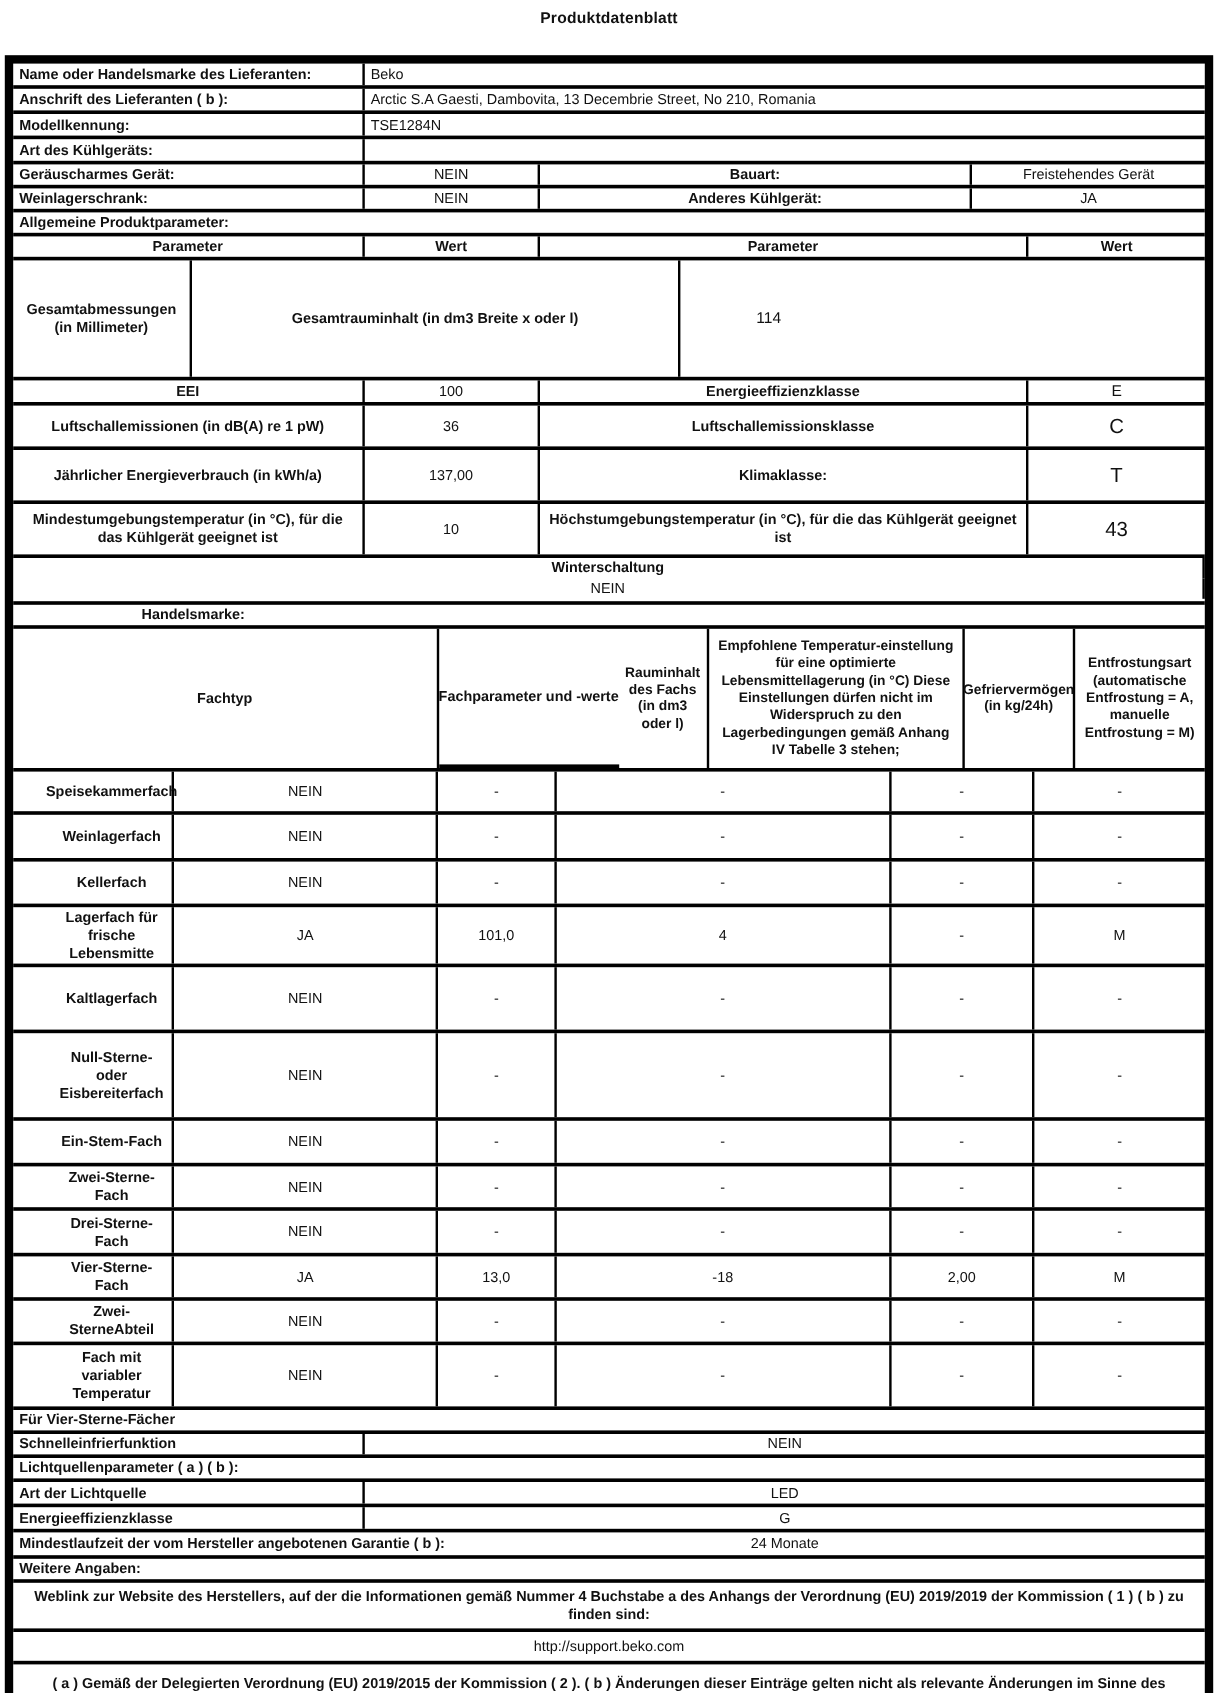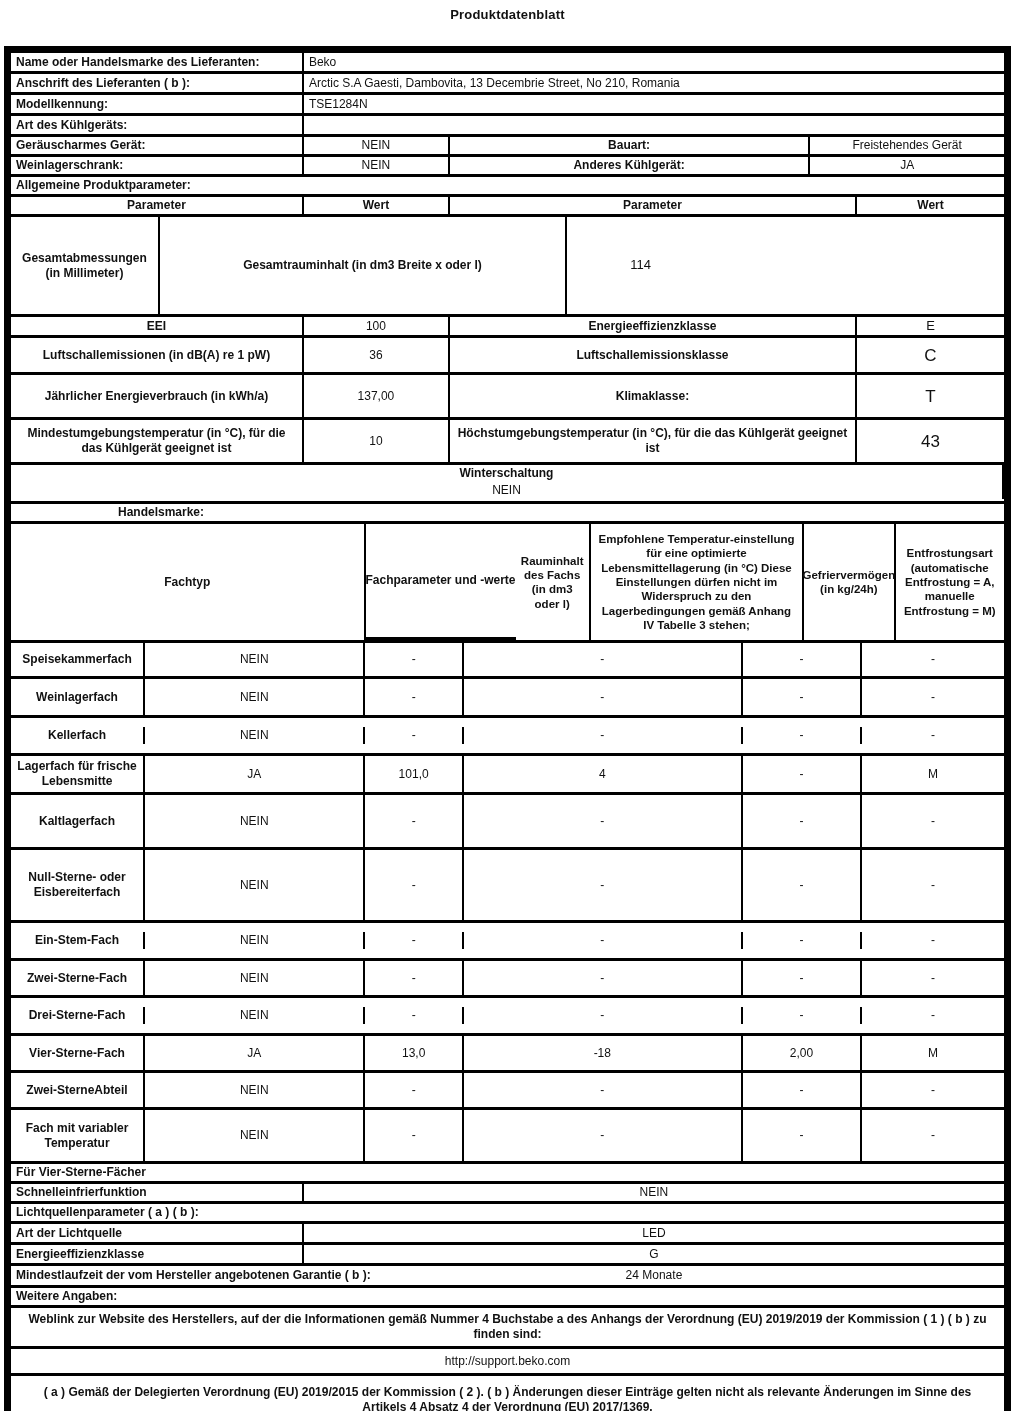--- a/index.html
+++ b/index.html
@@ -38,36 +38,36 @@
   
   .p41 { flex: 0 0 41.0%; } .p15 { flex: 0 0 14.8%; } .p56 { flex: 0 0 55.8%; }
   
   .d-outer { flex: 0 0 15.0%; }
   .dims-mid { flex: 0 0 29.2%; display: flex; flex-direction: column; border-right: 2px solid #000; }
   .subrow { display: flex; flex: 1; border-bottom: 3px solid #000; }
   .subrow:last-child { border-bottom: none; }
   .subrow .cell { flex: 0 0 49.7%; }
   .subrow .cell:last-child { flex: 0 0 50.3%; }
   
-  .k-name { flex: 0 0 13.5%; } .k-present { flex: 0 0 22.2%; }
+  .k-name { flex: 0 0 13.5%; padding-left: 37px; } .k-present { flex: 0 0 22.2%; }
   .k-vol { flex: 0 0 9.9%; } .k-temp { flex: 0 0 28.1%; }
   .k-freeze { flex: 0 0 12.0%; } .k-defrost { flex: 0 0 14.3%; }
   .k-fachtyp { flex: 0 0 35.7%; }
   .fhead-right { flex: 0 0 64.3%; display: flex; flex-direction: row; }
   .fhead-title { border-bottom: 3px solid #000; min-height: 18px; display:flex; align-items:center; justify-content:center; font-weight:700; }
   .fhead-cols { display: flex; flex: 1; font-size: 11.5px; }
   .fc1 { flex: 0 0 15.4%; } .fc2 { flex: 0 0 43.7%; } .fc3 { flex: 0 0 18.7%; } .fc4 { flex: 0 0 22.2%; }
 
   
   .h21 { min-height: 21px; } .h18 { min-height: 18px; } .h17 { min-height: 17px; }
   .h16 { min-height: 16px; } .h19 { min-height: 19px; flex-direction: column; } .h20 { min-height: 20px; }
   .h22 { min-height: 22px; } .h27 { min-height: 27px; } .h37 { min-height: 37px; }
   .h41 { min-height: 41px; } .h45 { min-height: 45px; } .h47 { min-height: 47px; }
   .h100 { min-height: 100px; } .h119 { min-height: 119px; }
-  .h36 { min-height: 36px; } .h38 { min-height: 38px; align-items: center; } .h39 { min-height: 39px; }
+  .h36 { min-height: 36px; } .h38 { min-height: 38px; } .h39 { min-height: 39px; }
   .h54 { min-height: 54px; } .h55 { min-height: 55px; } .h73 { min-height: 73px; }
 
   .fullcell { flex: 1 1 100%; border-right: none; }
   .rel { position: relative; }
   .overlay-val {
     position: absolute; left: 29.5%; width: 70.5%;
     text-align: center; font-weight: 400;
   }
   .inner-left-center { width: 29.5%; text-align: center; font-weight: 700; }
   .pad-wide { padding-left: 14px; padding-right: 14px; }

